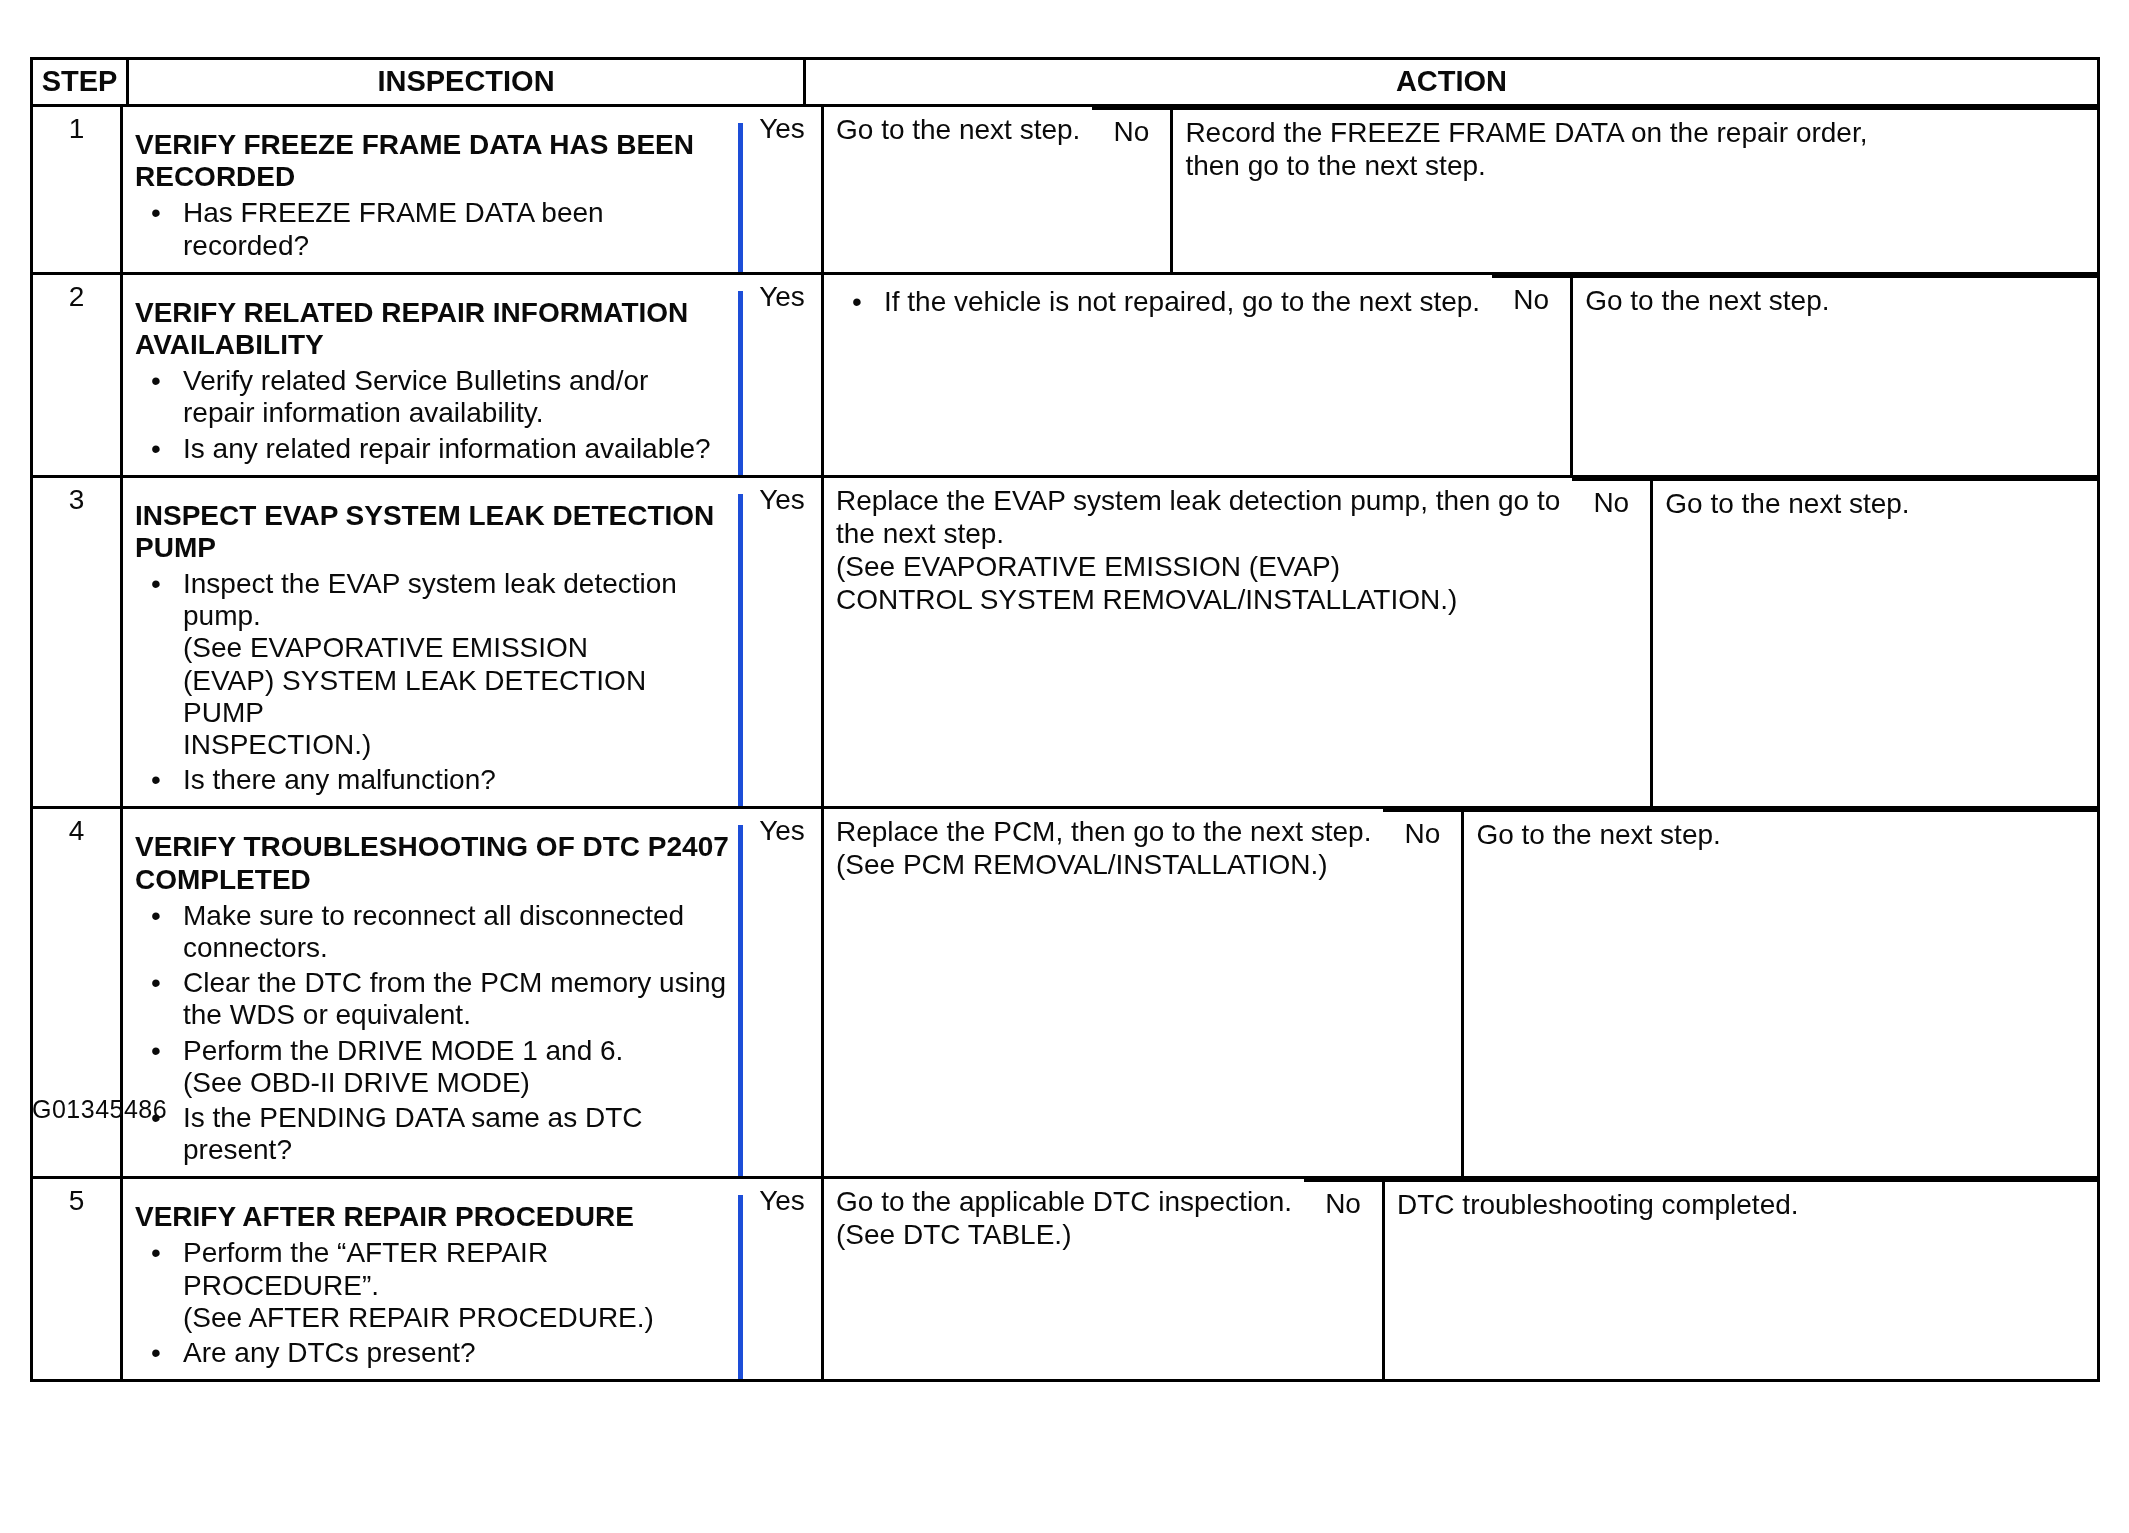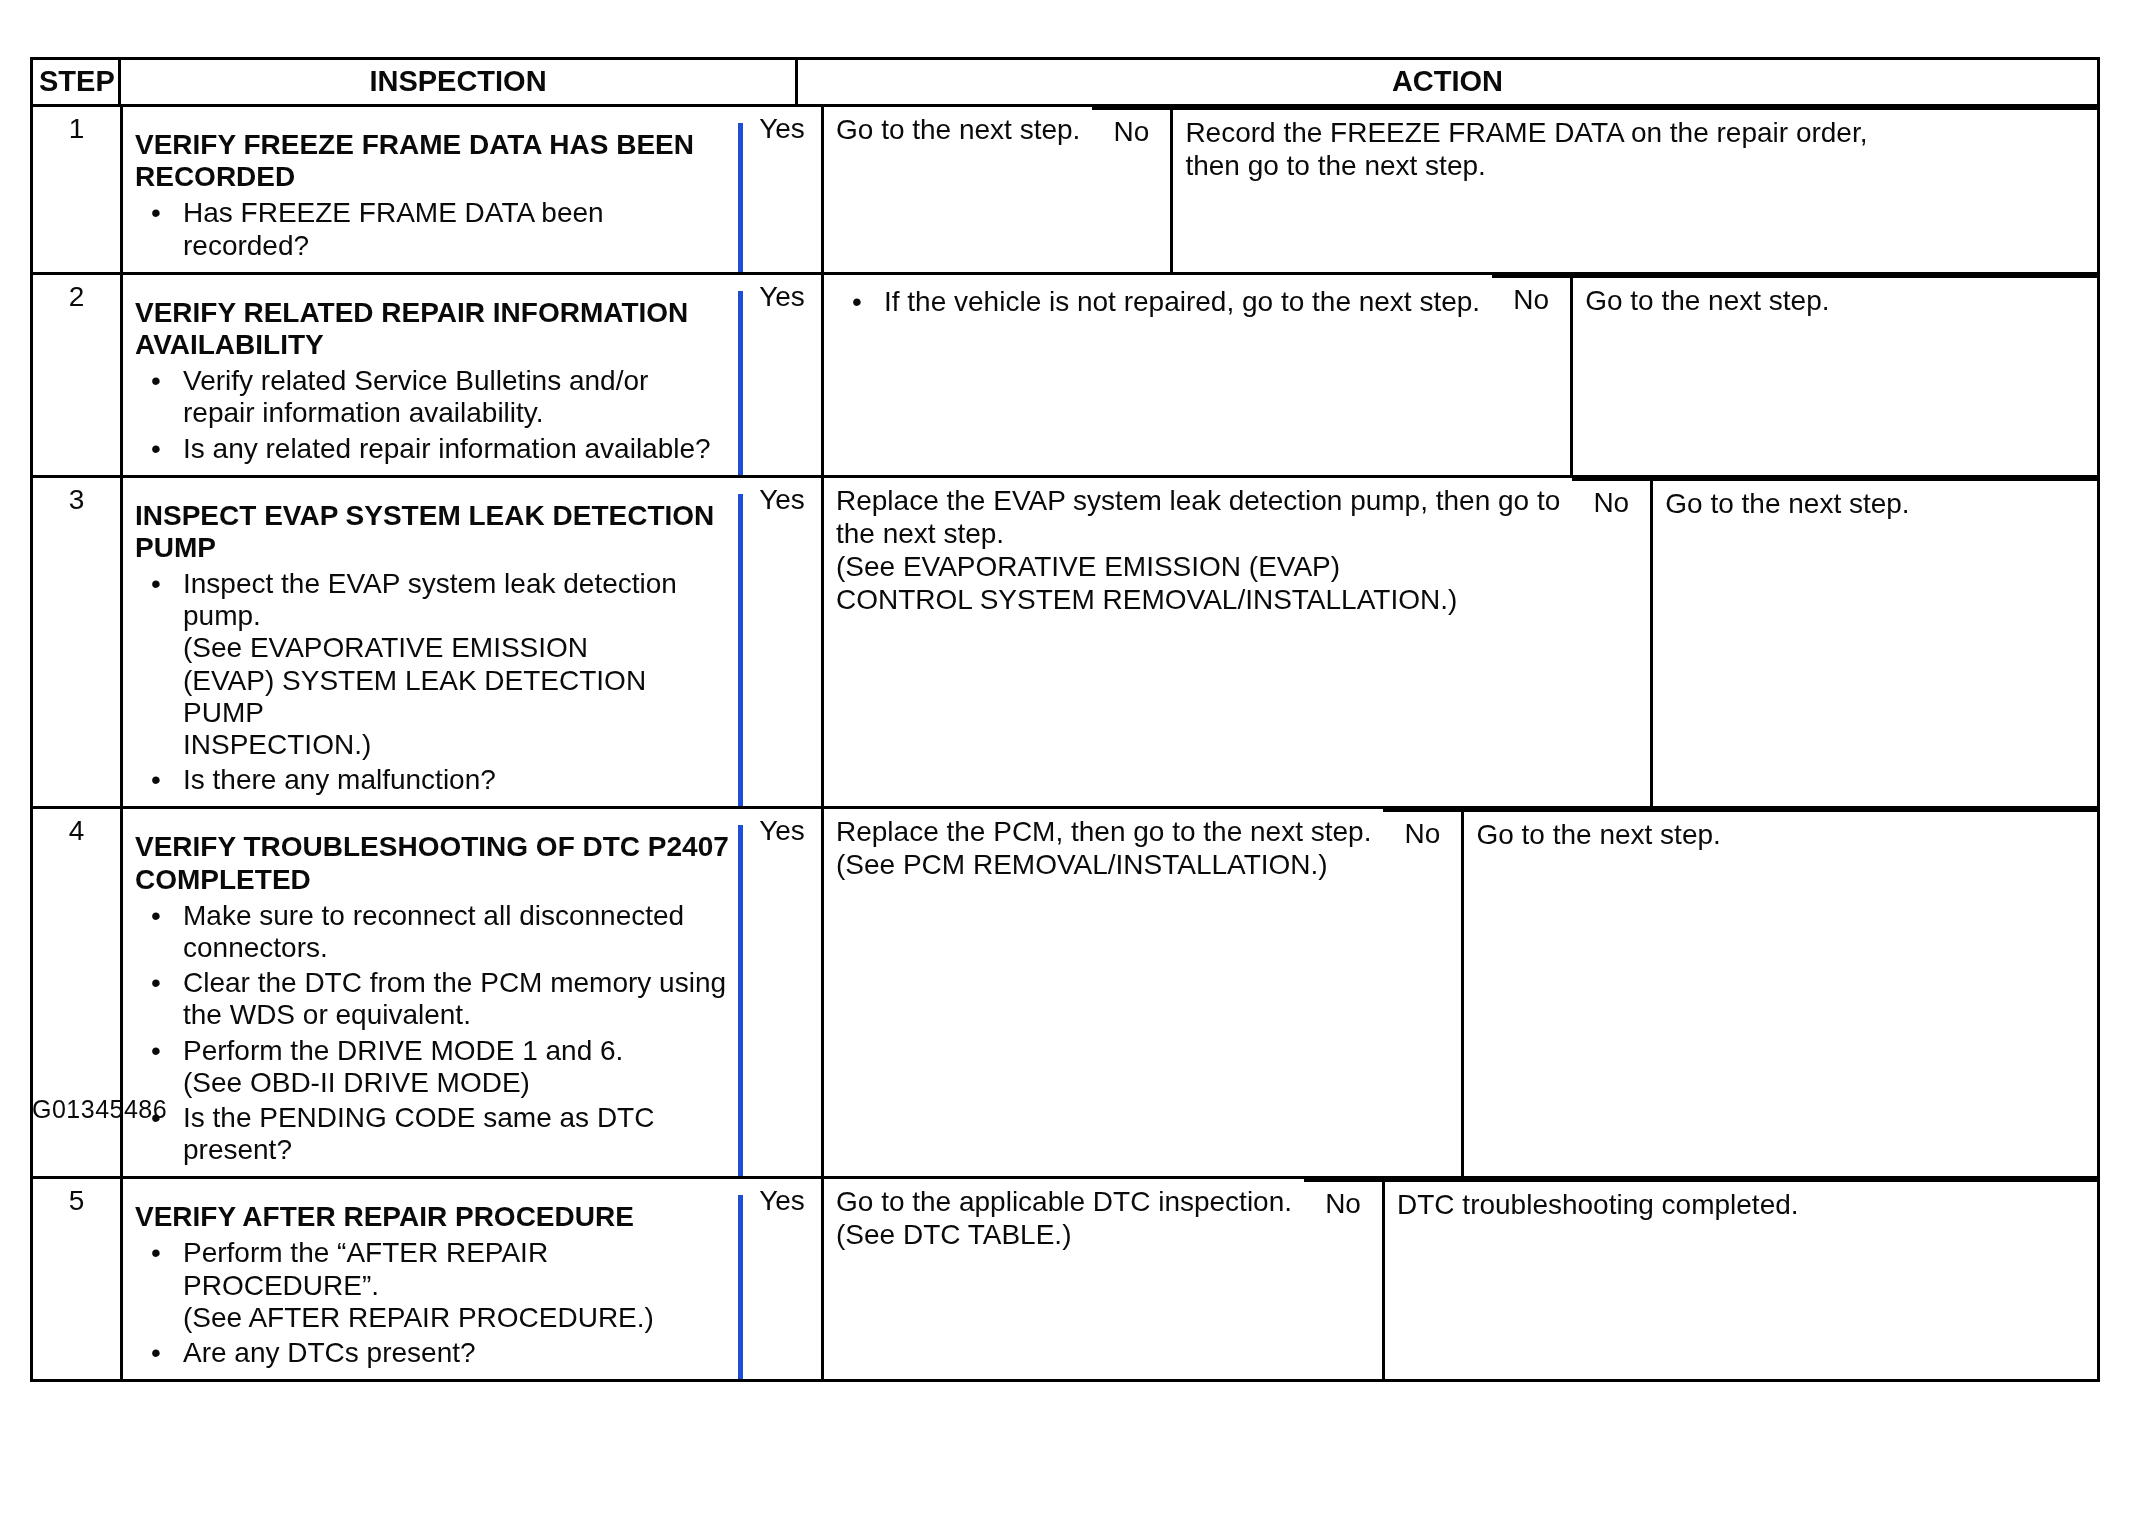--- a/index.html
+++ b/index.html
@@ -29,21 +29,21 @@
     display: flex;
     font-weight: bold;
     font-size: 29px;
     text-align: center;
   }
   .hcell {
     box-sizing: border-box;
     padding: 5px 6px 6px 6px;
   }
   .h-step {
-    width: 88px;
+    width: 96px;
     border-right: 3px solid #000;
   }
   .h-inspection {
     width: 677px;
     border-right: 3px solid #000;
   }
   .h-action { flex: 1; }
 
   
   .row {
@@ -272,21 +272,21 @@
             </li>
 
   <li>
               <span class="dot">•</span>
               <span class="btext pre">Perform the DRIVE MODE 1 and 6.
 (See OBD-II DRIVE MODE)</span>
             </li>
 
   <li>
               <span class="dot">•</span>
-              <span class="btext pre">Is the PENDING CODE same as DTC
+              <span class="btext pre">Is the PENDING DATA same as DTC
 present?</span>
             </li>
 </ul>
     </div>
     <div class="branches">
   <div class="branch">
     <div class="c-ans">Yes</div>
     <div class="c-act">
       <div class="pre action-text">Replace the PCM, then go to the next step.
 (See PCM REMOVAL/INSTALLATION.)</div>

